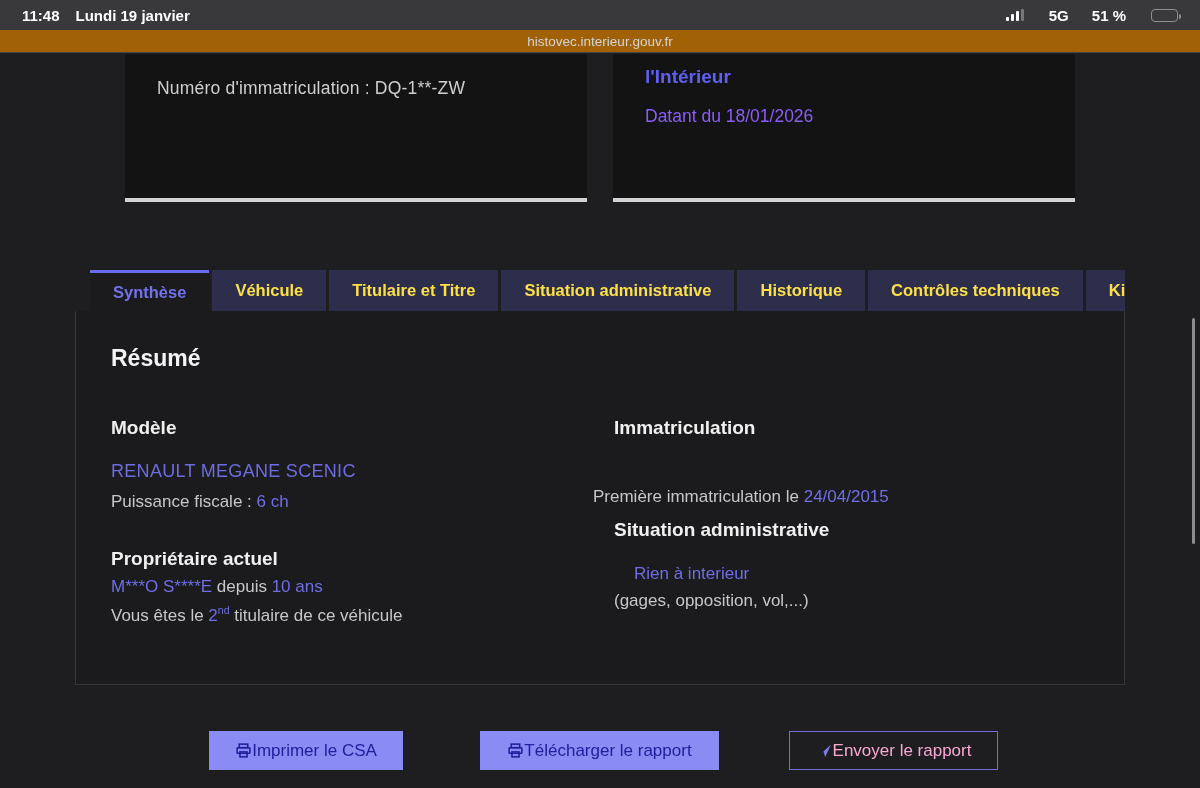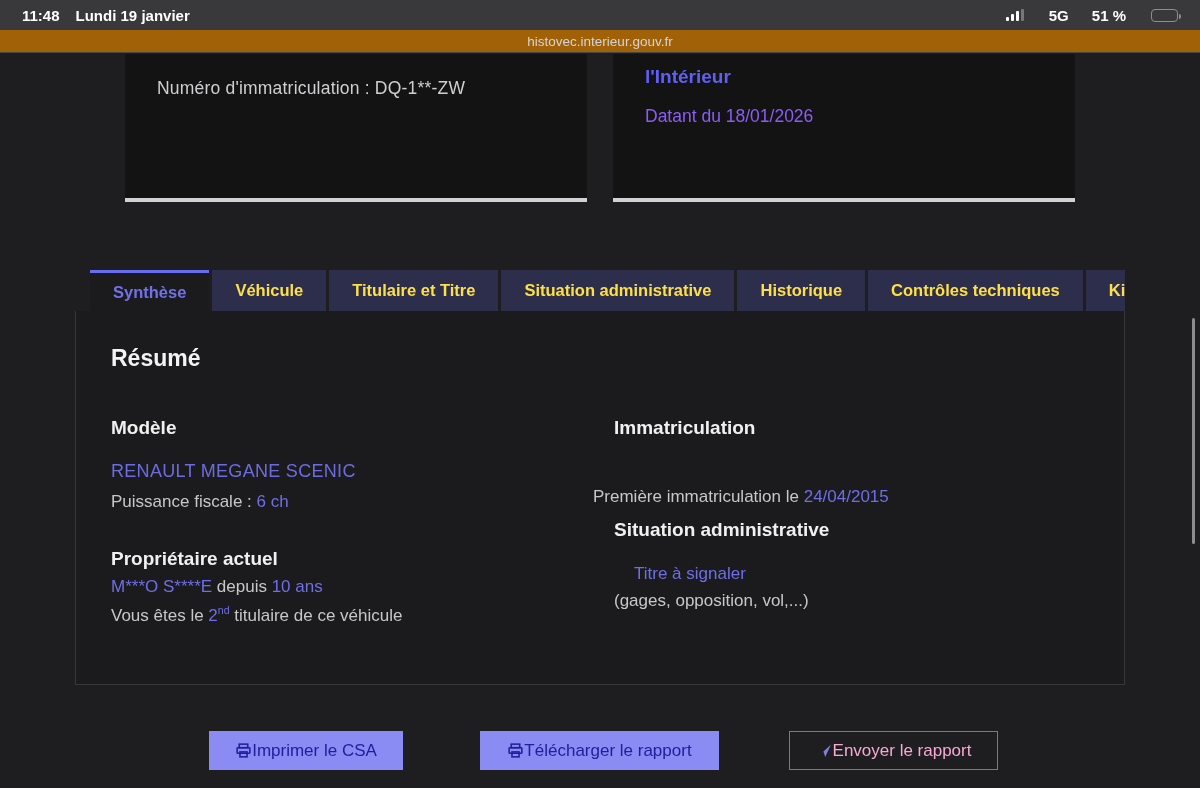--- a/index.html
+++ b/index.html
@@ -156,21 +156,21 @@
       <div class="body-line" style="left:35px; top:293px;">
         <span>Vous êtes le </span><span class="lnk">2</span><span class="lnk sup">nd</span><span> titulaire de ce véhicule</span>
       </div>
 
       <div class="sec-heading" style="left:538px; top:106px;">Immatriculation</div>
       <div class="body-line" style="left:517px; top:152px;margin-top:24px;">
         <span>Première immatriculation le </span><span class="lnk">24/04/2015</span>
       </div>
 
       <div class="sec-heading" style="left:538px; top:208px;">Situation administrative</div>
-      <div class="body-line lnk" style="left:558px; top:253px;">Titre à signaler</div>
+      <div class="body-line lnk" style="left:558px; top:253px;">Rien à interieur</div>
       <div class="body-line" style="left:538px; top:280px;">(gages, opposition, vol,...)</div>
     </div>
 
     <button class="btn btn-solid" style="left:209px; width:194px;">
       <span>
         <svg width="17" height="17" viewBox="0 0 24 24" fill="none" stroke="#20209e" stroke-width="2.2">
           <rect x="6" y="3" width="12" height="5"></rect>
             <rect x="3" y="8" width="18" height="8" rx="1"></rect>
             <rect x="7" y="14" width="10" height="7"></rect>
         </svg>

